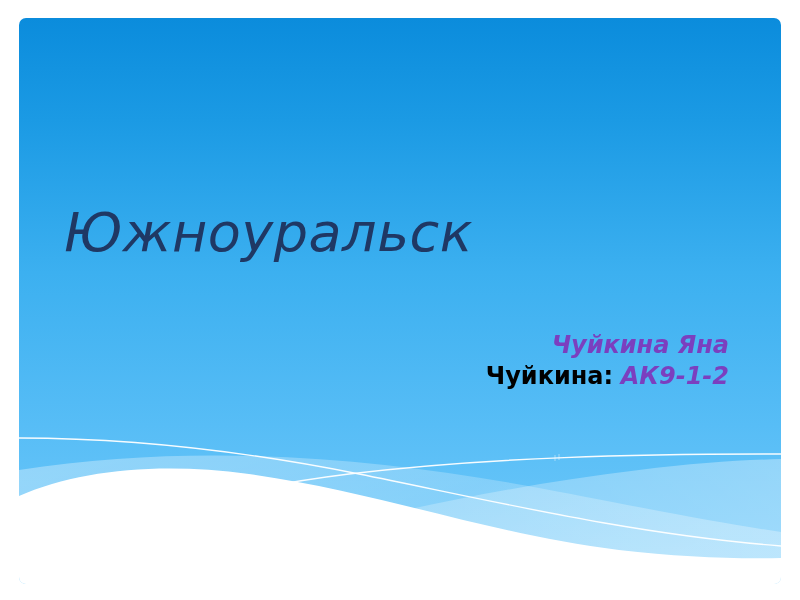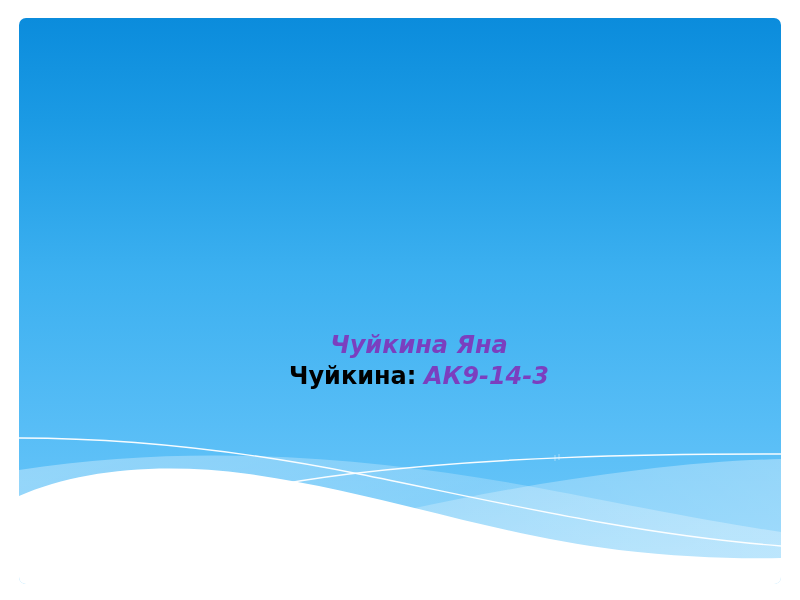--- a/index.html
+++ b/index.html
@@ -66,21 +66,21 @@
     color: #1F3864;
     text-align: left;
     white-space: nowrap;
   }
 
   #subtitle-block {
     position: absolute;
     left: 90px;
     top: 312px;
     width: 620px;
-    text-align: center;
+    text-align: right;
   }
 
   .subtitle-line {
     margin: 0;
     font-family: "DejaVu Sans", sans-serif;
     font-size: 24px;
     line-height: 1.30;
     white-space: nowrap;
   }
 
@@ -139,24 +139,27 @@
         <path d="M 0,478 C 60,452 140,444 230,456 C 360,474 470,516 600,532 C 660,539 714,541 762,540 L 762,566 L 0,566 Z" fill="#ffffff"></path>
 
         <path d="M 0,548 C 90,504 200,472 330,456 C 470,439 620,436 762,436" fill="none" stroke="#ffffff" stroke-width="1.4" stroke-opacity="0.95"></path>
 
         <path d="M 0,420 C 110,420 220,432 340,456 C 470,482 610,516 762,528" fill="none" stroke="#ffffff" stroke-width="1.4" stroke-opacity="0.95"></path>
 
         <path d="M 536,437 L 536,443 M 540,436 L 540,442" stroke="#ffffff" stroke-width="0.8" stroke-opacity="0.55"></path>
       </svg>
     </div>
 
+    <div id="title-block">
+      <h1 id="slide-title">Южноуральск</h1>
+    </div>
 
     <div id="subtitle-block">
       <p class="subtitle-line">
         <span class="sub-author">Чуйкина Яна</span>
       </p>
       <p class="subtitle-line">
-        <span class="sub-label">Чуйкина:</span><span>&nbsp;</span><span class="sub-value">АК9-14-3</span>
+        <span class="sub-label">Чуйкина:</span><span>&nbsp;</span><span class="sub-value">АК9-1-2</span>
       </p>
     </div>
 
   </div>
 </div>
 
 </body></html>

